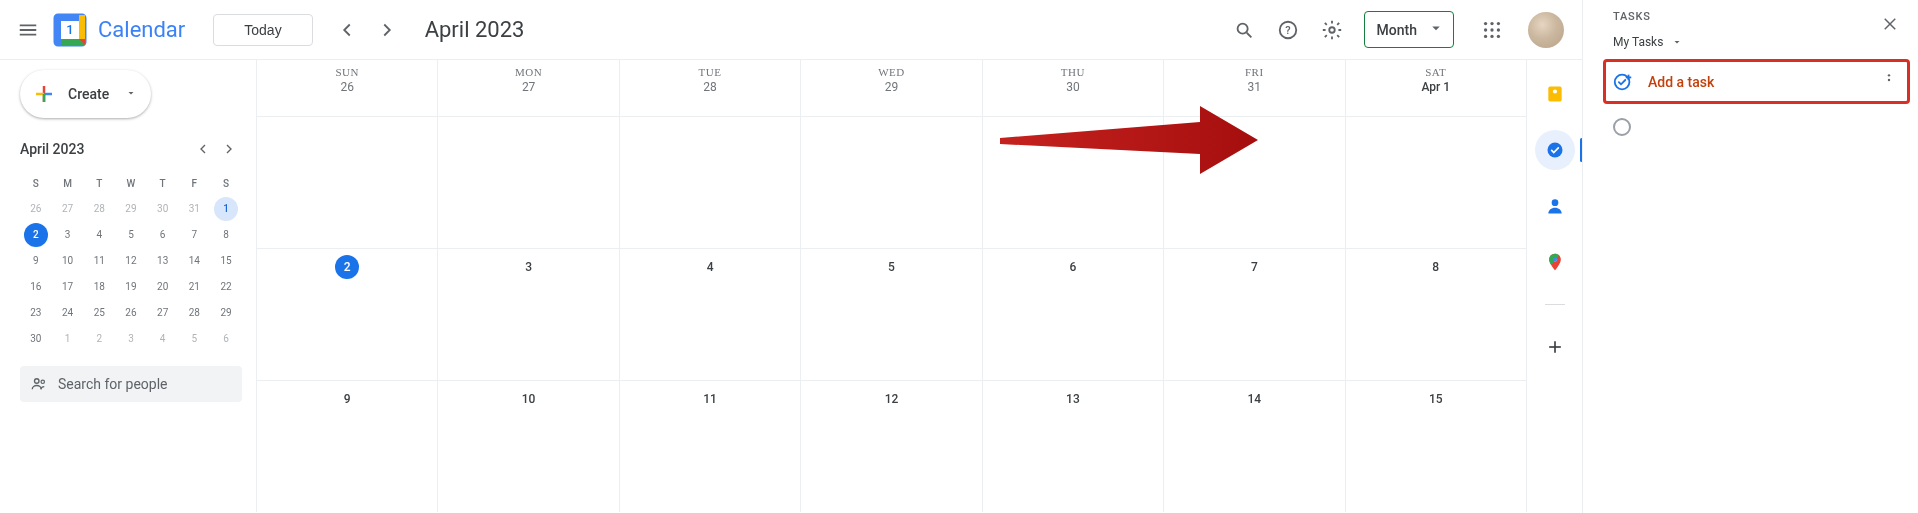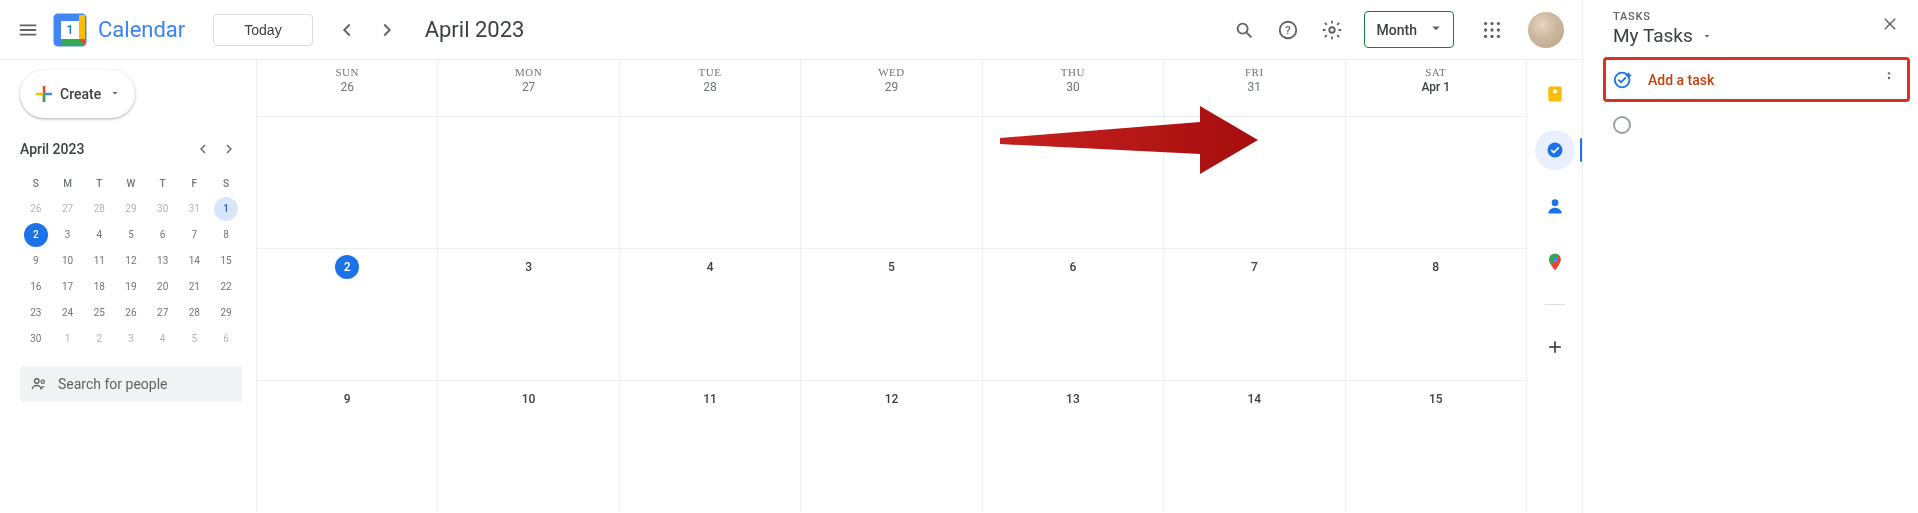--- a/index.html
+++ b/index.html
@@ -78,21 +78,21 @@
       flex-shrink:0;
     }
     .create-btn {
       display: inline-flex; align-items: center;
       height: 48px;
       padding: 0 14px 0 12px;
       border-radius: 24px;
       box-shadow: 0 1px 3px rgba(60,64,67,0.3), 0 1px 2px rgba(60,64,67,0.15);
       background: #fff;
       cursor: pointer;
-      gap: 4px;
+      gap: 12px;
       margin-bottom: 18px;
       color:#3c4043;
       font-weight:500;
     }
     .plus-icon { width:24px; height:24px; }
     .create-caret { color:#5f6368; margin-left:4px; }
     .mini-header { display:flex; align-items:center; margin-bottom:8px; }
     .mini-title { font-size:14px; font-weight:500; color:#3c4043; flex:1; }
     .mini-nav { display:flex; }
     .mini-nav .icon-btn { width:26px; height:26px; }
@@ -192,21 +192,21 @@
       position:absolute; right:0; top:0;
       background:#fff;
       padding-left:12px;
     }
     .tasks-head {
       padding: 10px 14px 4px 18px;
       display:flex; align-items:flex-start;
     }
     .tasks-head-left { flex:1; }
     .tasks-label { font-size:11px; letter-spacing:0.8px; color:#5f6368; font-weight:500;}
-    .tasks-listname { display:flex; align-items:center; gap:8px; font-size:19px; color:#3c4043; margin-top:1px; cursor:pointer; }
+    .tasks-listname { display:flex; align-items:center; gap:8px; font-size:12px; color:#3c4043; margin-top:12px; cursor:pointer; }
     .tasks-close { width:28px; height:28px; display:flex; align-items:center; justify-content:center; cursor:pointer; color:#5f6368; }
     .addtask-wrap {
       margin: 6px 8px;
       border: 3px solid #d93025;
       border-radius:4px;
       padding: 6px 6px;
       display:flex; align-items:center;
       gap:14px;
       background:#fff;
     }

